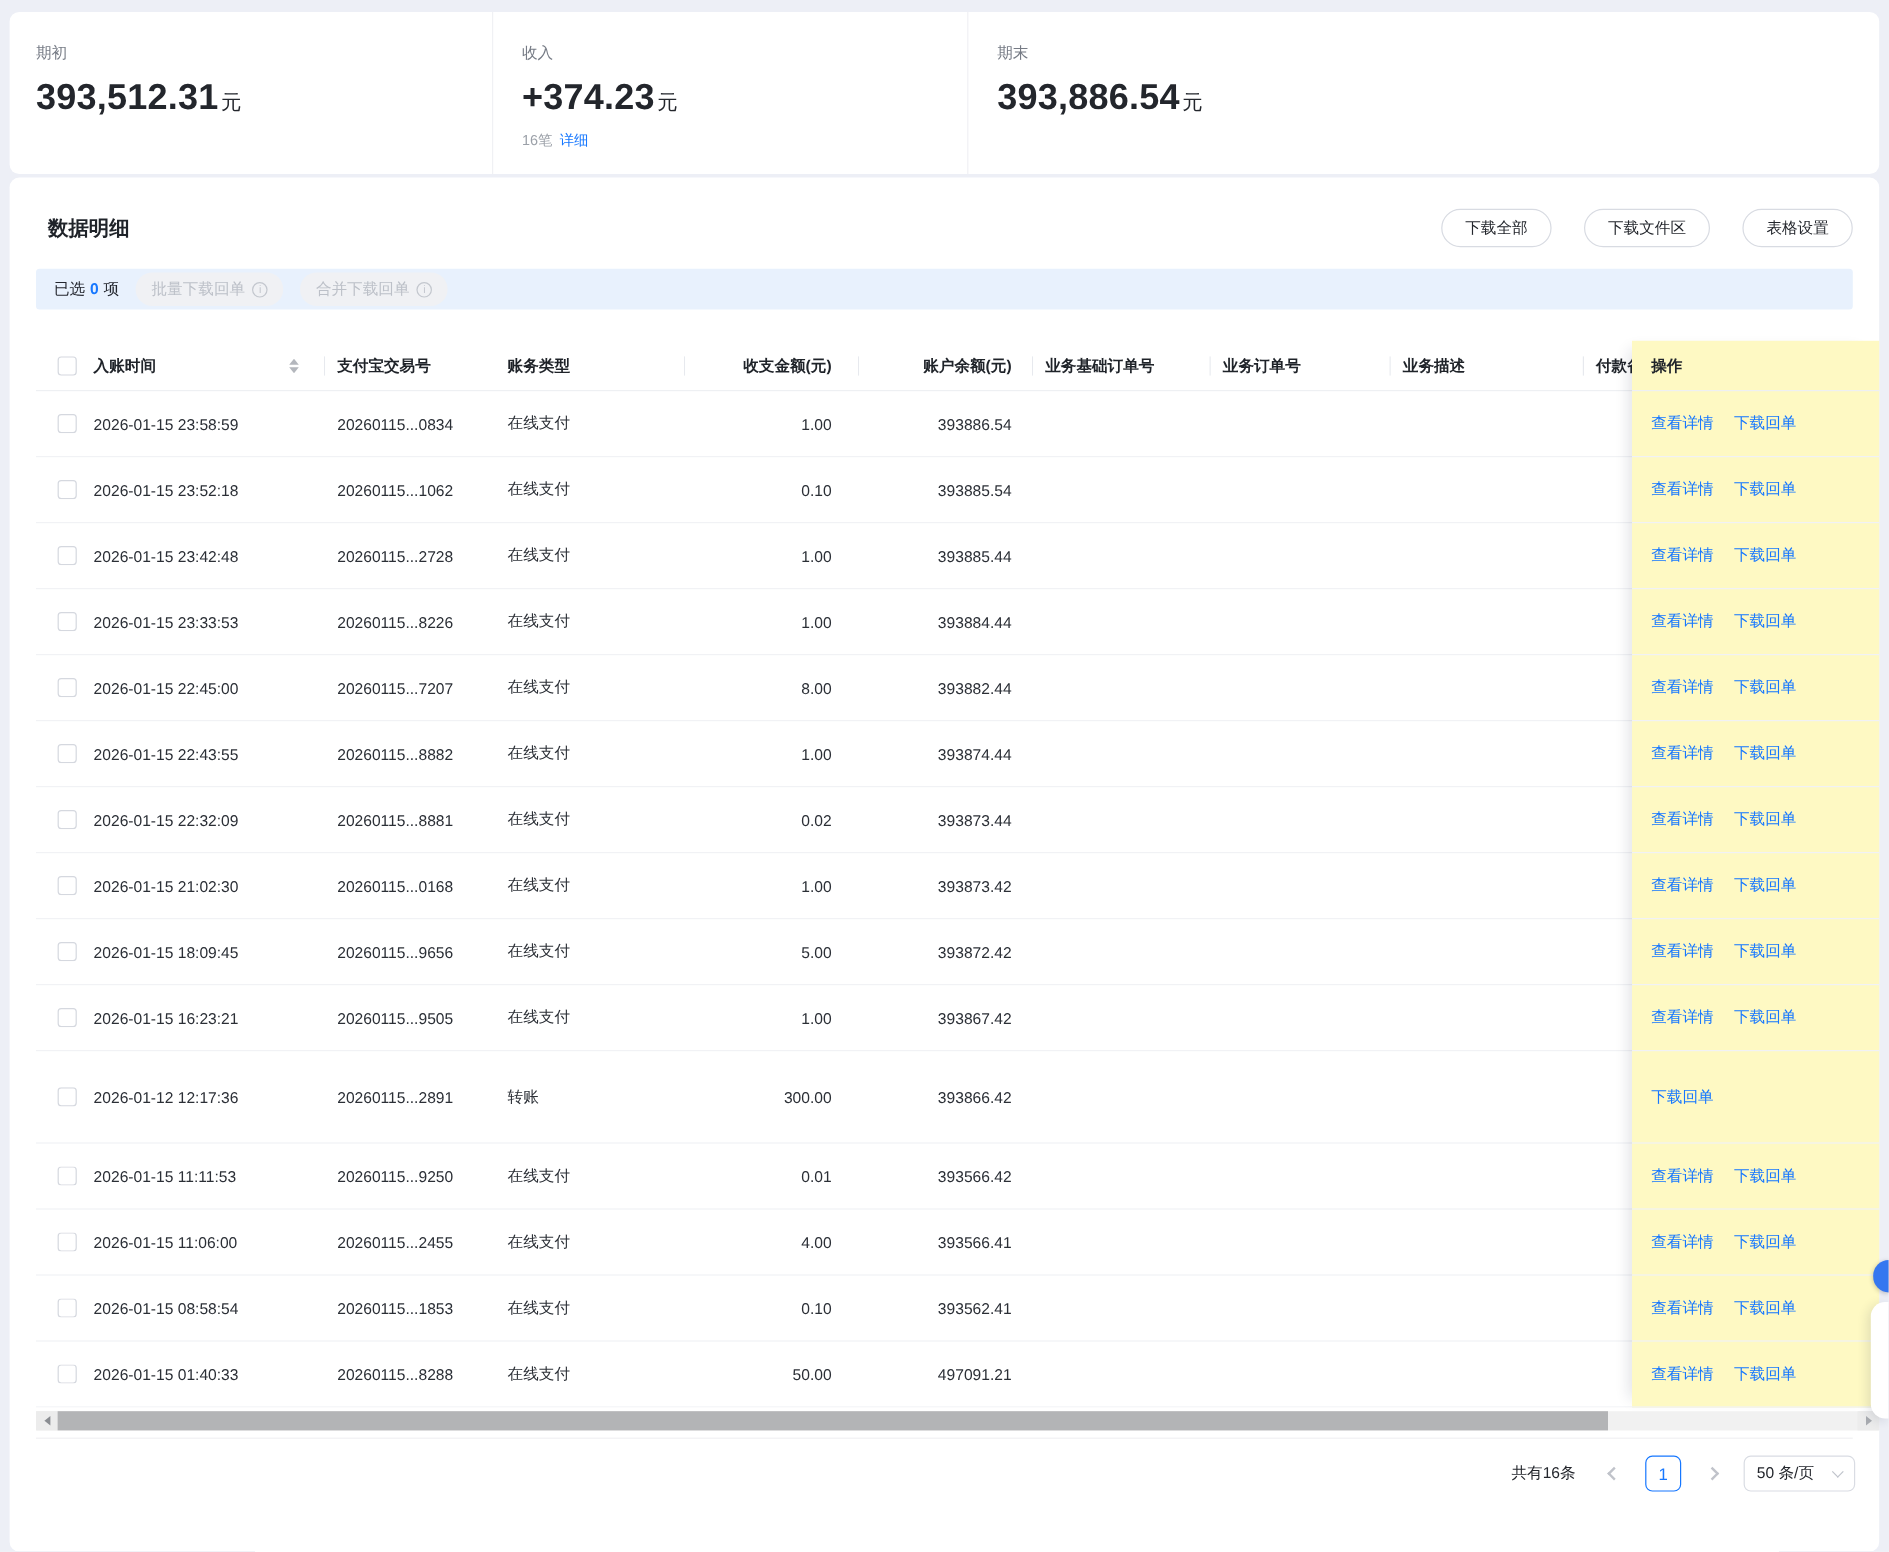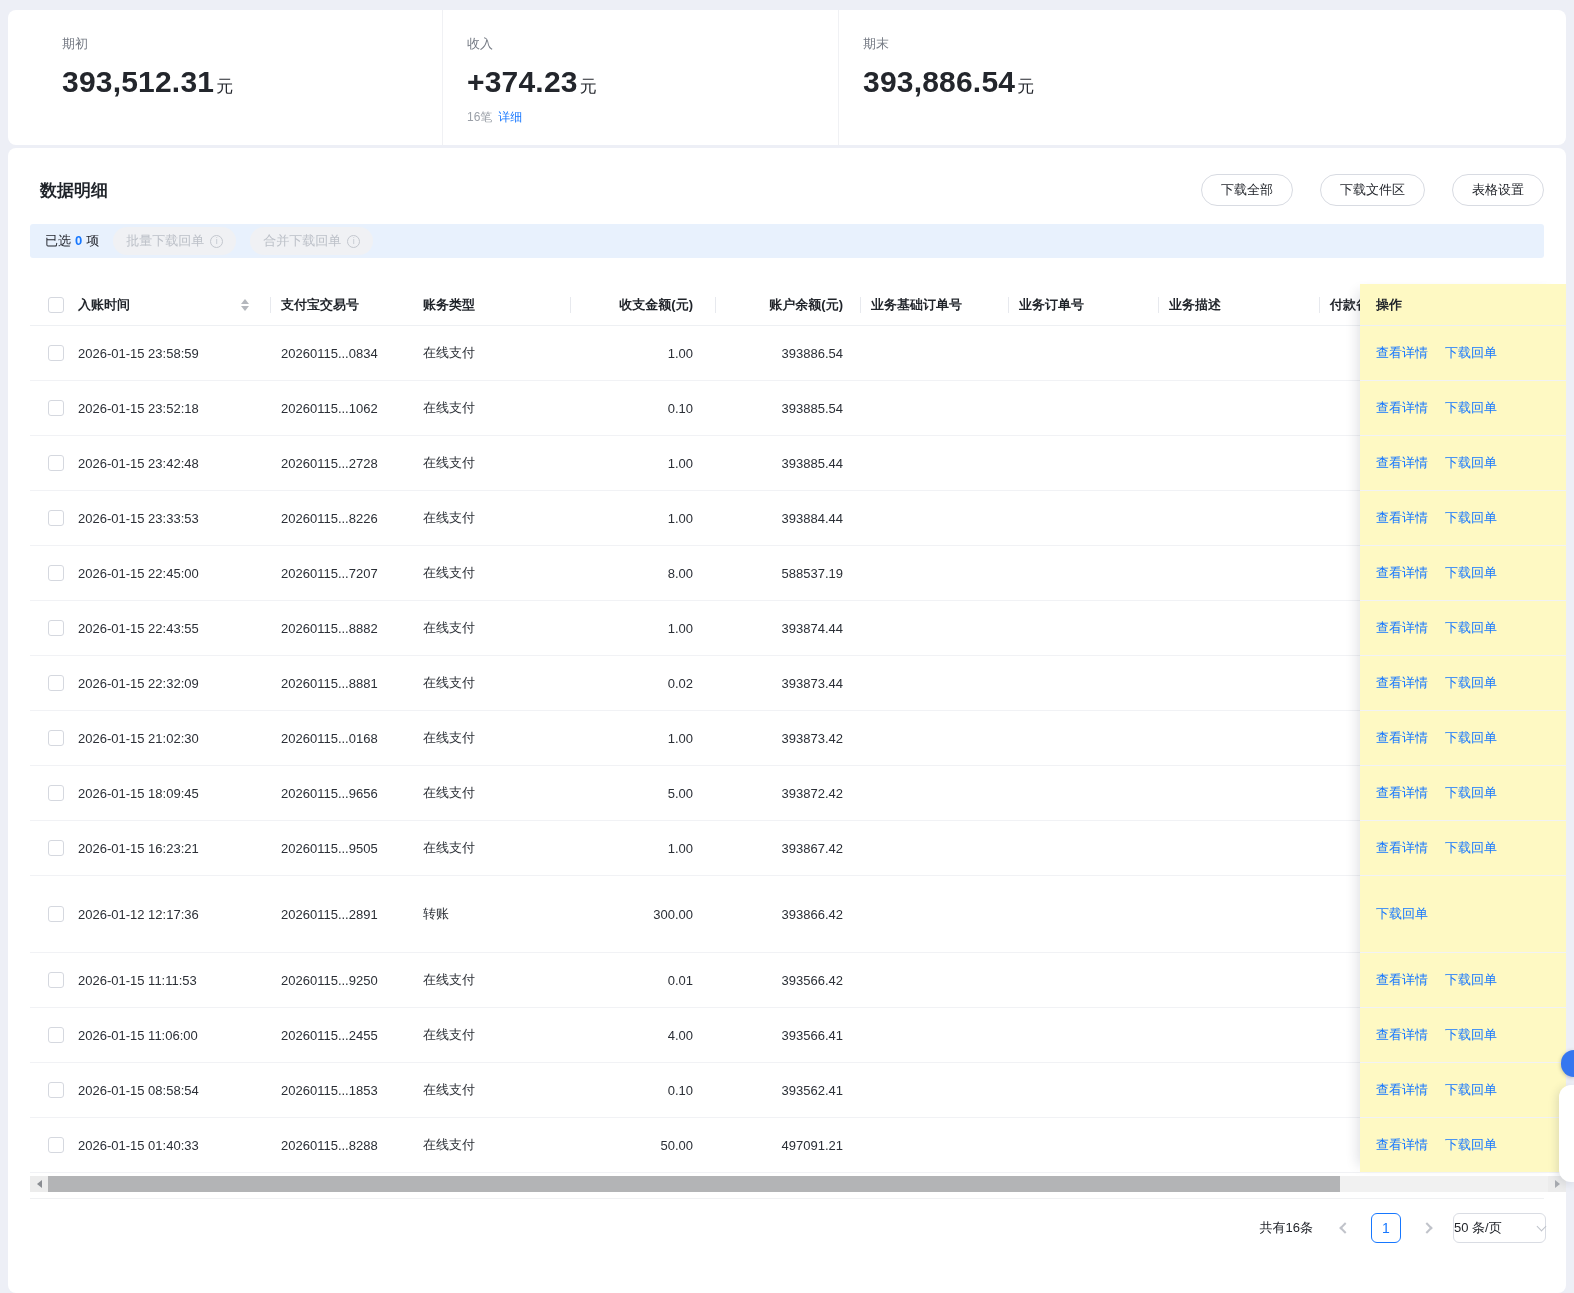--- a/index.html
+++ b/index.html
@@ -3,21 +3,21 @@
 <meta charset="utf-8">
 <style>
   * { margin:0; padding:0; box-sizing:border-box; }
   html,body { background:#edeff6; }
   body { font-family:"Liberation Sans","DejaVu Sans",sans-serif; color:#25282e; }
   .page { position:relative; width:1574px; height:1293px; background:#edeff6; overflow:hidden; }
   .card { background:#fff; border-radius:8px; }
 
   
   .summary-card { position:absolute; left:8px; top:10px; width:1558px; height:135px;
-    display:grid; grid-template-columns:402px 396px 396px 1fr;padding-left:32px; }
+    display:grid; grid-template-columns:402px 396px 396px 1fr; }
   .sum-col { padding:25px 0 0 24px; position:relative; }
   .sum-col + .sum-col { border-left:1px solid #f0f1f4; }
   .sum-col:first-child { padding-left:22px; }
   .sum-label { font-size:13px; color:#767b85; }
   .sum-value-line { margin-top:12px; }
   .sum-value { font-size:30px; font-weight:600; color:#23262c; letter-spacing:.2px; }
   .sum-unit { font-size:17px; font-weight:400; color:#23262c; margin-left:2px; }
   .sum-sub { margin-top:10px; font-size:12px; color:#9ba0a8; }
   .sum-sub .link { color:#1677ff; margin-left:6px; cursor:pointer; }
 
@@ -80,21 +80,21 @@
 
   
   .pagination { display:flex; align-items:center; justify-content:flex-end; gap:14px; padding:14px 20px 0 0; }
   .pg-total { font-size:13px; color:#23262c; margin-right:6px; }
   .pg-arrow { width:24px; height:24px; display:flex; align-items:center; justify-content:center; cursor:pointer; }
   .chev { width:8px; height:8px; border-left:2px solid #c0c3ca; border-bottom:2px solid #c0c3ca; }
   .chev.left { transform:rotate(45deg); } .chev.right { transform:rotate(-135deg); }
   .pg-page { width:30px; height:30px; border:1px solid #1677ff; border-radius:6px; color:#1677ff;
     font-size:14px; display:flex; align-items:center; justify-content:center; background:#fff; cursor:pointer; }
   .pg-size { height:30px; min-width:93px; border:1px solid #d9dce3; border-radius:6px; background:#fff;
-    display:flex; align-items:center; justify-content:space-between; padding:0 0; font-size:13px; color:#23262c; cursor:pointer;text-align:center; }
+    display:flex; align-items:center; justify-content:space-between; padding:0 10px; font-size:13px; color:#23262c; cursor:pointer;text-align:center; }
   .chev-dn { width:7px; height:7px; border-left:1.5px solid #bfc3cb; border-bottom:1.5px solid #bfc3cb; transform:rotate(-45deg); margin-top:-3px; }
 
   
   .float-blue { position:absolute; right:0; top:1050px; width:13px; height:27px;
     border-radius:14px 0 0 14px; background:#3577f0; box-shadow:0 1px 4px rgba(0,0,0,.25); cursor:pointer; }
   .float-white { position:absolute; right:0; top:1085px; width:15px; height:97px;
     border-radius:12px 0 0 12px; background:#fff; box-shadow:-2px 2px 10px rgba(30,40,70,.14); cursor:pointer; }
 </style>
 </head>
 <body>
@@ -236,21 +236,21 @@
               <div class="td "></div>
             </div>
             <div class="grid-row tr">
               <div class="td ">
                 <span class="cb"></span>
               </div>
               <div class="td ">2026-01-15 22:45:00</div>
               <div class="td ">20260115...7207</div>
               <div class="td ">在线支付</div>
               <div class="td right amount">8.00</div>
-              <div class="td right balance">588537.19</div>
+              <div class="td right balance">393882.44</div>
               <div class="td "></div>
               <div class="td "></div>
               <div class="td "></div>
               <div class="td "></div>
             </div>
             <div class="grid-row tr">
               <div class="td ">
                 <span class="cb"></span>
               </div>
               <div class="td ">2026-01-15 22:43:55</div>

